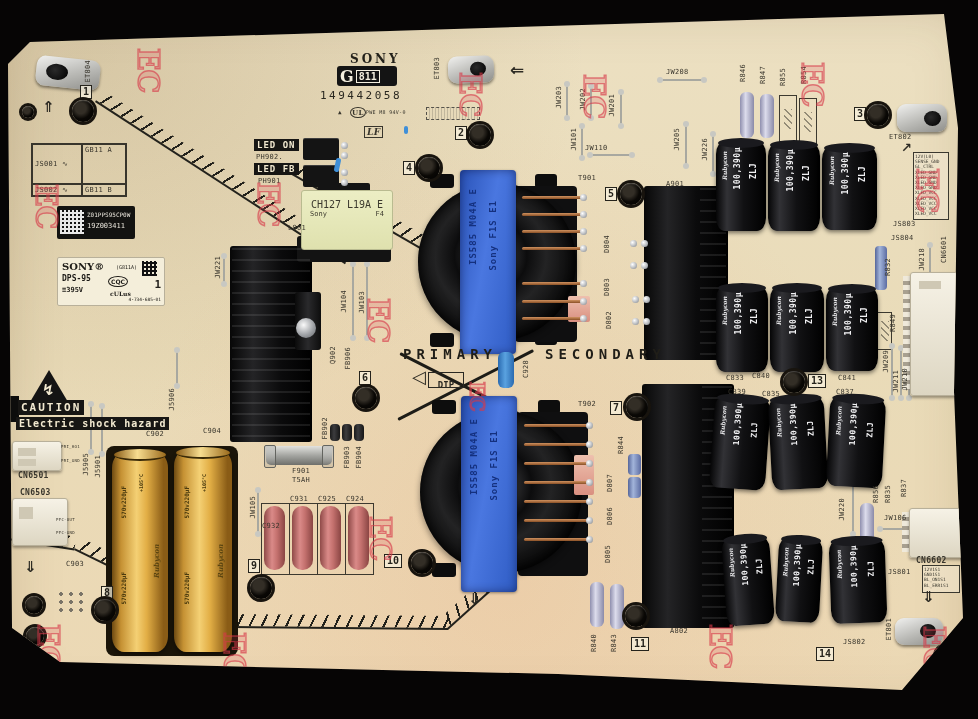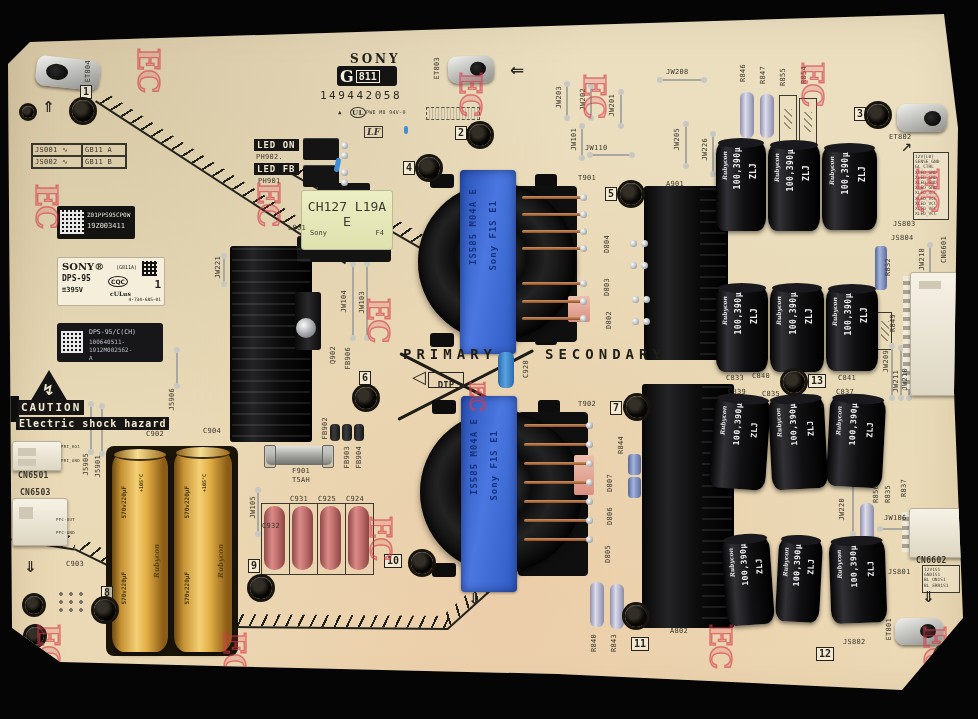--- a/index.html
+++ b/index.html
@@ -141,21 +141,21 @@
 
   <span class="sk v" style="left:433px;top:57px">ET803</span>
   <div class="tab" style="left:448px;top:56px;width:46px;height:27px;transform:rotate(-2deg)">
     <div class="tabhole" style="left:22px;top:6px;width:16px;height:14px"></div>
   </div>
   <span class="arrow" style="left:510px;top:60px;font-size:17px">⇐</span>
   <span class="numbox" style="left:455px;top:126px">2</span>
   <div class="hole" style="left:469px;top:124px;width:22px;height:22px"></div>
 
   <div class="ab" style="left:31px;top:143px;z-index:16;display:grid;grid-template-columns:50px 44px;border:1px solid #38352c">
-    <span class="sk" style="position:static;border:1px solid #38352c;padding:1px 2px"><span>JS001</span> <span>∿</span></span>
+    <span class="sk" style="position:static;border:1px solid #38352c;padding:15px 2px"><span>JS001</span> <span>∿</span></span>
     <span class="sk" style="position:static;border:1px solid #38352c;padding:1px 2px">GB11 A</span>
     <span class="sk" style="position:static;border:1px solid #38352c;padding:1px 2px"><span>JS002</span> <span>∿</span></span>
     <span class="sk" style="position:static;border:1px solid #38352c;padding:1px 2px">GB11 B</span>
   </div>
 
   <span class="sk v" style="left:555px;top:86px">JW203</span>
   <div class="wv" style="left:566px;top:86px;height:30px"></div>
   <span class="sk v" style="left:579px;top:88px">JW202</span>
   <div class="wv" style="left:590px;top:88px;height:28px"></div>
   <span class="sk v" style="left:570px;top:128px">JW101</span>
@@ -184,27 +184,20 @@
     <span style="position:absolute;left:58px;top:6px;font-size:5px;color:#1c1a16">(G811A)</span>
     <span style="position:absolute;left:4px;top:16px;font:bold 8px 'DejaVu Sans Mono',monospace;color:#1c1a16">DPS-95</span>
     <span style="position:absolute;left:4px;top:28px;font:bold 7px 'DejaVu Sans Mono',monospace;color:#1c1a16">≡395V</span>
     <span style="position:absolute;left:50px;top:18px;font:bold 6px 'DejaVu Sans',sans-serif;border:1.5px solid #1c1a16;border-radius:50%;padding:1px 2px;color:#1c1a16">CQC</span>
     <span style="position:absolute;left:52px;top:32px;font:bold 6px 'DejaVu Serif',serif;color:#1c1a16">cULus</span>
     <div class="qr" style="left:84px;top:3px;width:15px;height:15px"></div>
     <span style="position:absolute;right:3px;bottom:3px;font-size:4.5px;color:#1c1a16">4-734-685-01</span>
     <span style="position:absolute;right:3px;top:20px;font:bold 11px 'DejaVu Sans Mono',monospace;color:#23211c">1</span>
   </div>
 
-  <div class="ab" style="left:57px;top:323px;width:106px;height:39px;background:#17171a;border-radius:3px;z-index:16">
-    <div class="qrw" style="left:4px;top:8px;width:22px;height:22px"></div>
-    <span style="position:absolute;left:32px;top:5px;font-size:6.5px;color:#c9ced6">DPS-95/C(CH)</span>
-    <span style="position:absolute;left:32px;top:15px;font-size:6px;color:#b9bec6">100640511-</span>
-    <span style="position:absolute;left:32px;top:23px;font-size:6px;color:#b9bec6">1912M002562-</span>
-    <span style="position:absolute;left:32px;top:31px;font-size:6px;color:#b9bec6">A</span>
-  </div>
 
   <div class="tri" style="left:30px;top:370px"></div>
   <span style="position:absolute;left:42px;top:381px;z-index:17;color:#f2e9d0;font:bold 15px 'DejaVu Sans',sans-serif">↯</span>
   <span class="inv" style="left:18px;top:400px;font-size:11px;letter-spacing:2px">CAUTION</span>
   <span class="inv" style="left:16px;top:417px;font-size:10px">Electric shock hazard</span>
   <div class="ab" style="left:6px;top:396px;width:13px;height:26px;background:#0d0d0c;z-index:14"></div>
 
   <div class="conn" style="left:12px;top:441px;width:48px;height:28px">
     <div style="position:absolute;left:5px;top:6px;width:18px;height:8px;background:#cfc8b4"></div>
     <div style="position:absolute;left:5px;top:17px;width:18px;height:7px;background:#cfc8b4"></div>
@@ -252,21 +245,21 @@
 
   <div class="hs" style="left:230px;top:246px;width:82px;height:196px"></div>
   <div class="fins" style="left:232px;top:248px;width:78px;height:192px"></div>
   <div class="to220" style="left:295px;top:292px;width:26px;height:58px"></div>
   <div class="rivet" style="left:296px;top:318px;width:20px;height:20px"></div>
 
   <span class="sk" style="left:288px;top:224px">L901</span>
   <div class="ab" style="left:297px;top:236px;width:94px;height:26px;background:#131313;border-radius:3px;z-index:12"></div>
   <div class="ab" style="left:318px;top:183px;width:52px;height:12px;background:#141414;border-radius:2px;z-index:13"></div>
   <div class="ab" style="left:301px;top:190px;width:90px;height:50px;background:linear-gradient(180deg,#eceec4,#dfe1ae);border:1px solid #b9bb90;border-radius:3px;z-index:14;padding-top:8px;text-align:center">
-    <div style="font-size:13px;color:#3c3a2e">CH127 L19A E</div>
+    <div style="font-size:10px;color:#3c3a2e">CH127 L19A E</div>
     <div style="font-size:7px;color:#3c3a2e;display:flex;justify-content:space-between;padding:0 8px">
       <span>Sony</span>
       <span>F4</span>
     </div>
   </div>
   <span class="sk v" style="left:340px;top:290px">JW104</span>
   <span class="sk v" style="left:358px;top:291px">JW103</span>
   <div class="wv" style="left:352px;top:266px;height:70px"></div>
   <div class="wv" style="left:366px;top:266px;height:70px"></div>
 
@@ -558,21 +551,21 @@
       <div class="pinrow">BL_ERR1S1</div>
     </div>
   <span class="sk" style="left:888px;top:568px">JS801</span>
   <span class="arrow" style="left:922px;top:588px">⇓</span>
   <div class="tab" style="left:895px;top:618px;width:48px;height:27px">
     <div class="tabhole" style="left:25px;top:6px;width:16px;height:14px"></div>
   </div>
   <span class="sk v" style="left:885px;top:618px">ET801</span>
   <div class="hole" style="left:936px;top:646px;width:20px;height:20px"></div>
   <span class="sk" style="left:843px;top:638px">JS802</span>
-  <span class="numbox" style="left:816px;top:647px">12</span>
+  <span class="numbox" style="left:816px;top:647px">14</span>
 
   <div class="bluemark" style="left:335px;top:158px;width:5px;height:14px;transform:rotate(12deg)"></div>
   <div class="bluemark" style="left:404px;top:126px;width:4px;height:8px"></div>
 
   <span class="stamp" style="left:126px;top:58px">EC</span>
   <span class="stamp" style="left:448px;top:82px">EC</span>
   <span class="stamp" style="left:572px;top:84px">EC</span>
   <span class="stamp" style="left:790px;top:72px">EC</span>
   <span class="stamp" style="left:24px;top:194px">EC</span>
   <span class="stamp" style="left:246px;top:192px">EC</span>

